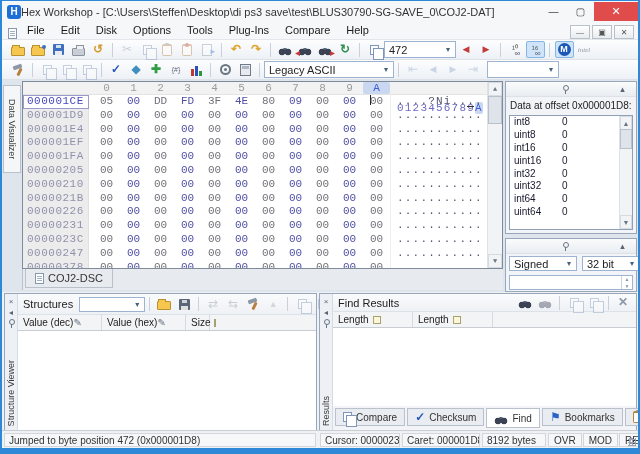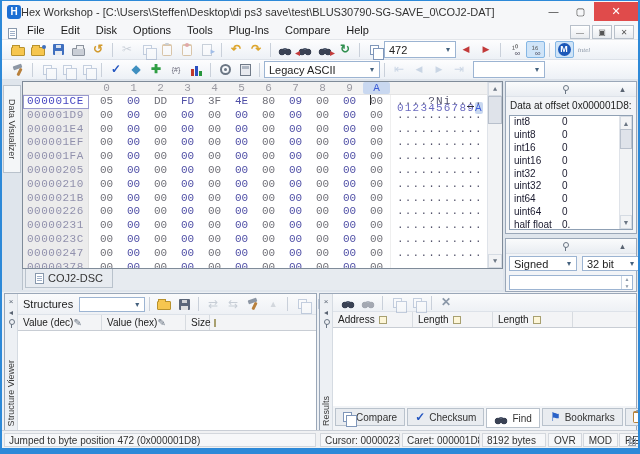--- a/index.html
+++ b/index.html
@@ -333,21 +333,21 @@
       <span class="tsep"></span>
     <span style="display:flex">
         <span class="tbtn">
           <span class="tbi ic-gear"></span>
         </span>
         <span class="tbtn">
           <span class="tbi ic-calc"></span>
         </span>
       </span>
       <span class="tsep"></span>
-    <div class="combo" style="width:116px">
+    <div class="combo" style="width:130px">
       <span class="ctxt">Legacy ASCII</span>
         <span class="carr">▾</span>
     </div>
     <span class="tsep"></span>
     <span style="display:flex">
         <span class="tbtn dis">
           <span class="tbi" style="color: rgb(143, 168, 200);">⇤</span>
         </span>
         <span class="tbtn dis">
           <span class="tbi" style="color: rgb(143, 168, 200); font-size: 9px;">◀</span>
@@ -665,24 +665,20 @@
             <span class="div">0</span>
           </div>
           <div class="dirow">
             <span class="dil">int64</span>
             <span class="div">0</span>
           </div>
           <div class="dirow">
             <span class="dil">uint64</span>
             <span class="div">0</span>
           </div>
-          <div class="dirow">
-            <span class="dil">half float</span>
-            <span class="div">0.</span>
-          </div>
         </div>
       <div class="vscroll" style="width:13px">
         <div class="sb-btn sb-up" style="width:12px">▲</div>
         <div class="sb-thumb" style="top:13px;height:20px;width:12px"></div>
         <div class="sb-btn sb-dn" style="width:12px">▼</div>
       </div>
     </div>
   </div>
 
   <div id="ec-panel" class="panel">
@@ -794,20 +790,21 @@
     <div class="dstrip">
       <span class="pbtn">×</span>
       <span class="pbtn">◂</span>
       <span class="pbtn">
           <span class="ic-pin"></span>
         </span>
       <span class="vlabel vtext-up">Results</span>
     </div>
     <div class="dcontent">
       <div id="fr-title">
+        <span class="ftxt">Find Results</span>
         <span style="display:flex">
             <span class="tbtn">
               <span class="tbi ic-bino"></span>
             </span>
             <span class="tbtn dis">
               <span class="tbi ic-bino"></span>
             </span>
           </span>
           <span class="tsep"></span>
         <span style="display:flex">
@@ -819,24 +816,20 @@
             </span>
           </span>
           <span class="tsep"></span>
         <span style="display:flex;margin-right:3px">
             <span class="tbtn">
               <span class="tbi" style="color: rgb(139, 152, 168); font-weight: bold;">✕</span>
             </span>
           </span>
       </div>
       <div id="find-cols" class="gridhead">
-          <span class="ghcell" style="width: 80px;">
-            <span>Address</span>
-            <span class="tbi ic-tag"></span>
-          </span>
           <span class="ghcell" style="width: 80px;">
             <span>Length</span>
             <span class="tbi ic-tag"></span>
           </span>
           <span class="ghcell" style="width: 80px;">
             <span>Length</span>
             <span class="tbi ic-tag"></span>
           </span>
         </div>
       <div id="fr-body" class="gridbody"></div>

